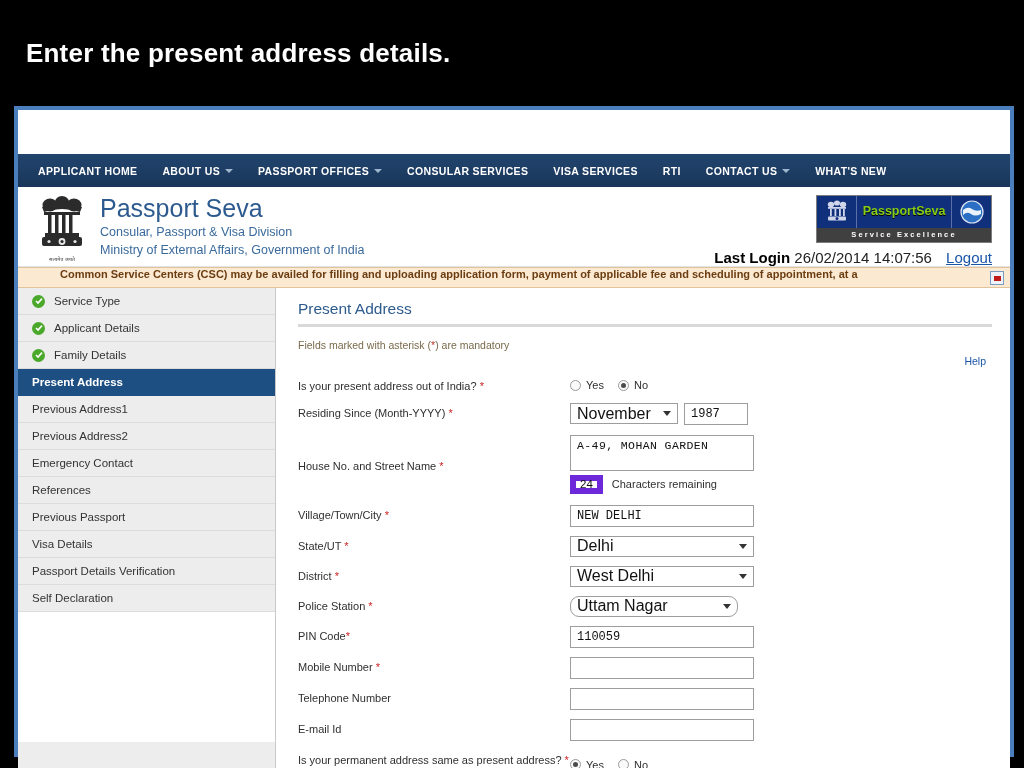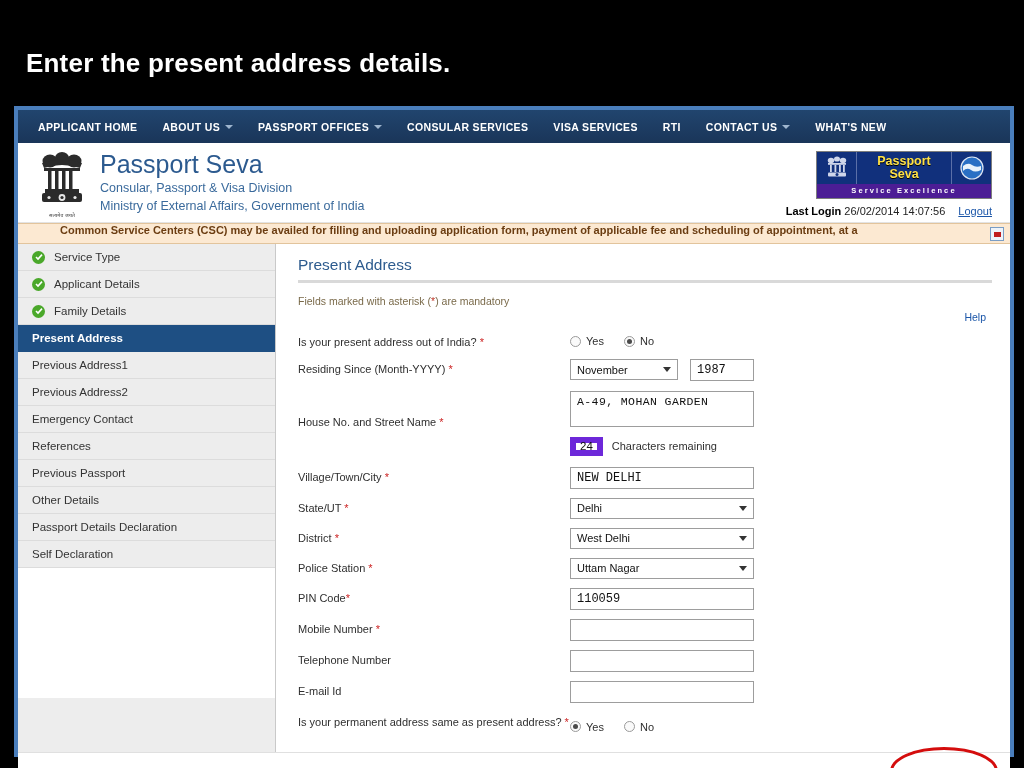--- a/index.html
+++ b/index.html
@@ -4,38 +4,38 @@
 <style>
   * { box-sizing: border-box; }
   html, body { margin:0; padding:0; }
   body {
     width:1024px; height:768px; background:#000; overflow:hidden;
     font-family:"Liberation Sans", sans-serif;
   }
 
   
   #slide-title {
-    position:absolute; left:26px; top:48px;
+    position:absolute; left:26px; top:38px;
     color:#ffffff; font-size:26px; font-weight:bold;
     letter-spacing:0.2px;
   }
 
   
   #browser-frame {
     position:absolute; left:14px; top:106px;
     width:1000px; height:651px;
     border:4px solid #4a7ebc; background:#ffffff;
   }
   #browser-inner { position:relative; width:100%; height:100%; background:#ffffff; }
 
   
   #top-nav {
     height:33px; background:#1c3c62;
     background:linear-gradient(180deg,#21456e 0%,#1a3559 100%);
-    display:flex; padding-left:20px;
+    display:flex; padding-left:20px;margin-top:44px;
   }
   .nav-item {
     color:#ffffff; font-size:10.5px; font-weight:bold; letter-spacing:0.35px;
     margin-right:25px; white-space:nowrap; display:flex; align-items:center;
     cursor:pointer;
   }
   .nav-caret {
     display:inline-block; margin-left:5px; width:0;height:0;
     border-left:4px solid transparent; border-right:4px solid transparent;
     border-top:4px solid #9fb6cf;
@@ -61,34 +61,34 @@
     position:absolute; right:18px; top:8px; width:176px; height:48px;
     border:1px solid #7d7d7d; background:#11307c;
     display:flex; flex-direction:column;
   }
   #badge-row { display:flex; height:33px; }
   #badge-emblem {
     width:40px; background:#11307c; border-right:1px solid #5b6fa8;
     display:flex; align-items:center; justify-content:center;
   }
   #badge-name {
-    flex:1; color:#fde047; font-weight:bold; font-size:12.5px; line-height:1.05;
-    display:flex; flex-direction:column; align-items:center; justify-content:center;
+    flex:1; color:#84cc16; font-weight:bold; font-size:12.5px; line-height:1.05;
+    display:flex; flex-direction:row; align-items:center; justify-content:center;
     text-shadow:0 1px 0 #000;
   }
   #badge-globe {
     width:40px; background:#11307c; border-left:1px solid #5b6fa8;
     display:flex; align-items:center; justify-content:center;
   }
   #badge-tag {
-    height:14px; background:#4c1d95; color:#ffffff; font-size:7.5px;
+    height:14px; background:#404040; color:#ffffff; font-size:7.5px;
     font-weight:bold; letter-spacing:2.1px; text-align:center; line-height:14px;
   }
   #login-line {
-    position:absolute; right:18px; top:62px; font-size:11px; color:#222;
+    position:absolute; right:18px; top:62px; font-size:15px; color:#222;
     white-space:nowrap;
   }
   #login-line b { color:#000; }
   #logout-link { color:#1a55a8; text-decoration:underline; margin-left:10px; cursor:pointer; }
 
   
   #csc-bar {
     height:21px; background:#fce9d2; border-top:1px solid #e2c49c;
     border-bottom:1px solid #e2c49c;
     display:flex; align-items:flex-start; overflow:hidden; position:relative;
@@ -139,38 +139,38 @@
     text-align:right; font-size:10.5px; color:#1a55a8; margin:4px 6px 0 0;
     cursor:pointer;
   }
 
   .frow { display:flex; align-items:flex-start; margin-top:9px; }
   .flabel {
     width:272px; font-size:11px; color:#2f2f2f; padding-top:4px; line-height:1.25;
     flex:0 0 auto;
   }
   .req { color:#cc2222; }
-  .fctrl { flex:1; display:flex; align-items:center;gap:6px; }
+  .fctrl { flex:1; display:flex; align-items:center; }
 
   .radio-wrap { display:flex; align-items:center; font-size:11px; color:#2f2f2f; margin-right:14px; cursor:pointer; }
   .radio {
     width:11px; height:11px; border-radius:50%; border:1px solid #9a9a9a;
     background:#fafafa; margin-right:5px; display:flex; align-items:center; justify-content:center;
     flex:0 0 auto;
   }
   .radio.on::after { content:""; width:5px; height:5px; border-radius:50%; background:#4a4a4a; }
 
   .txt {
     border:1px solid #9d9d9d; background:#ffffff; height:22px;
     font-family:Liberation Mono, monospace; font-size:12px; color:#111;
     padding:0 6px; outline:none;
   }
   .sel {
     border:1px solid #9d9d9d; background:#ffffff; height:21px;
-    font-size:11px; color:#111; padding:8px 6px; display:flex; align-items:center;
+    font-size:16px; color:#111; padding:8px 6px; display:flex; align-items:center;
     justify-content:space-between; cursor:pointer;
   }
   .sel .caret {
     width:0;height:0;border-left:4px solid transparent;border-right:4px solid transparent;
     border-top:5px solid #333; margin-left:6px;
   }
   .ta {
     border:1px solid #9d9d9d; background:#ffffff; width:184px; height:36px;
     font-family:"Liberation Mono", monospace; font-size:11.5px; color:#111;
     padding:3px 6px; resize:none; outline:none; letter-spacing:0.4px;
@@ -349,24 +349,24 @@
       <div class="side-item">
         <span>Emergency Contact</span>
       </div>
       <div class="side-item">
         <span>References</span>
       </div>
       <div class="side-item">
         <span>Previous Passport</span>
       </div>
       <div class="side-item">
-        <span>Other Details</span>
-      </div>
-      <div class="side-item">
-        <span>Passport Details Declaration</span>
+        <span>Visa Details</span>
+      </div>
+      <div class="side-item">
+        <span>Passport Details Verification</span>
       </div>
       <div class="side-item">
         <span>Self Declaration</span>
       </div>
       <div id="sidebar-fill"></div>
     </div>
 
     <div id="form-panel">
       <div id="form-title">Present Address</div>
       <div id="title-rule"></div>
@@ -456,21 +456,21 @@
           </div>
         </div>
       </div>
 
       <div class="frow">
         <div class="flabel">
           <span>Police Station</span>
           <span class="req">*</span>
         </div>
         <div class="fctrl">
-          <div class="sel" style="width:184px;">
+          <div class="sel" style="width:168px;border-radius:9px;">
             <span>Uttam Nagar</span>
             <span class="caret"></span>
           </div>
         </div>
       </div>
 
       <div class="frow">
         <div class="flabel"><span>PIN Code</span><span class="req">*</span></div>
         <div class="fctrl">
           <input class="txt" style="width: 184px;" value="110059">

